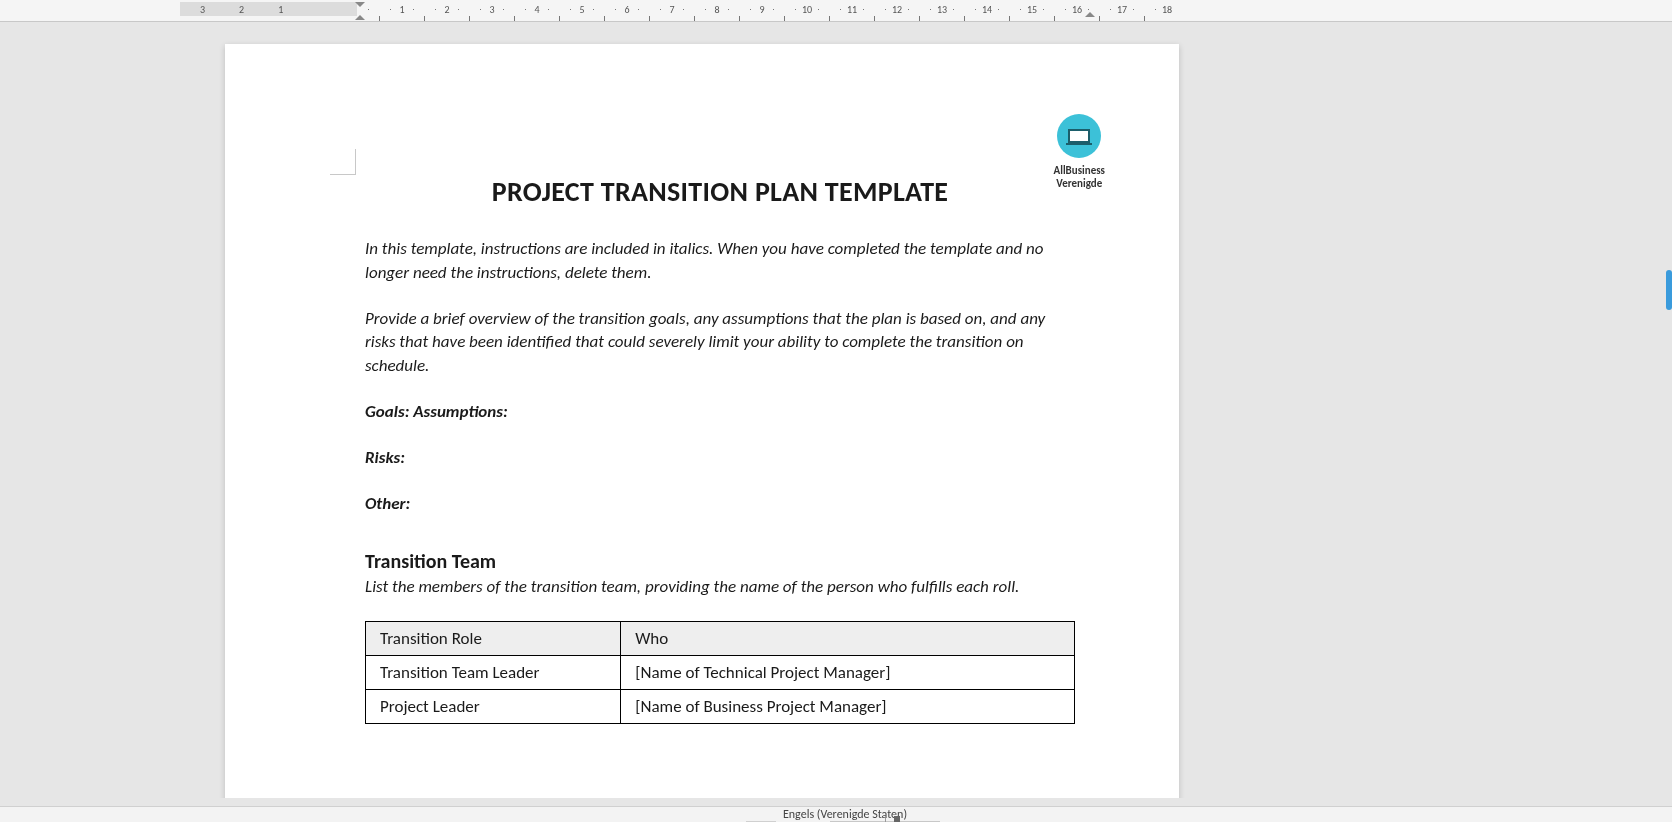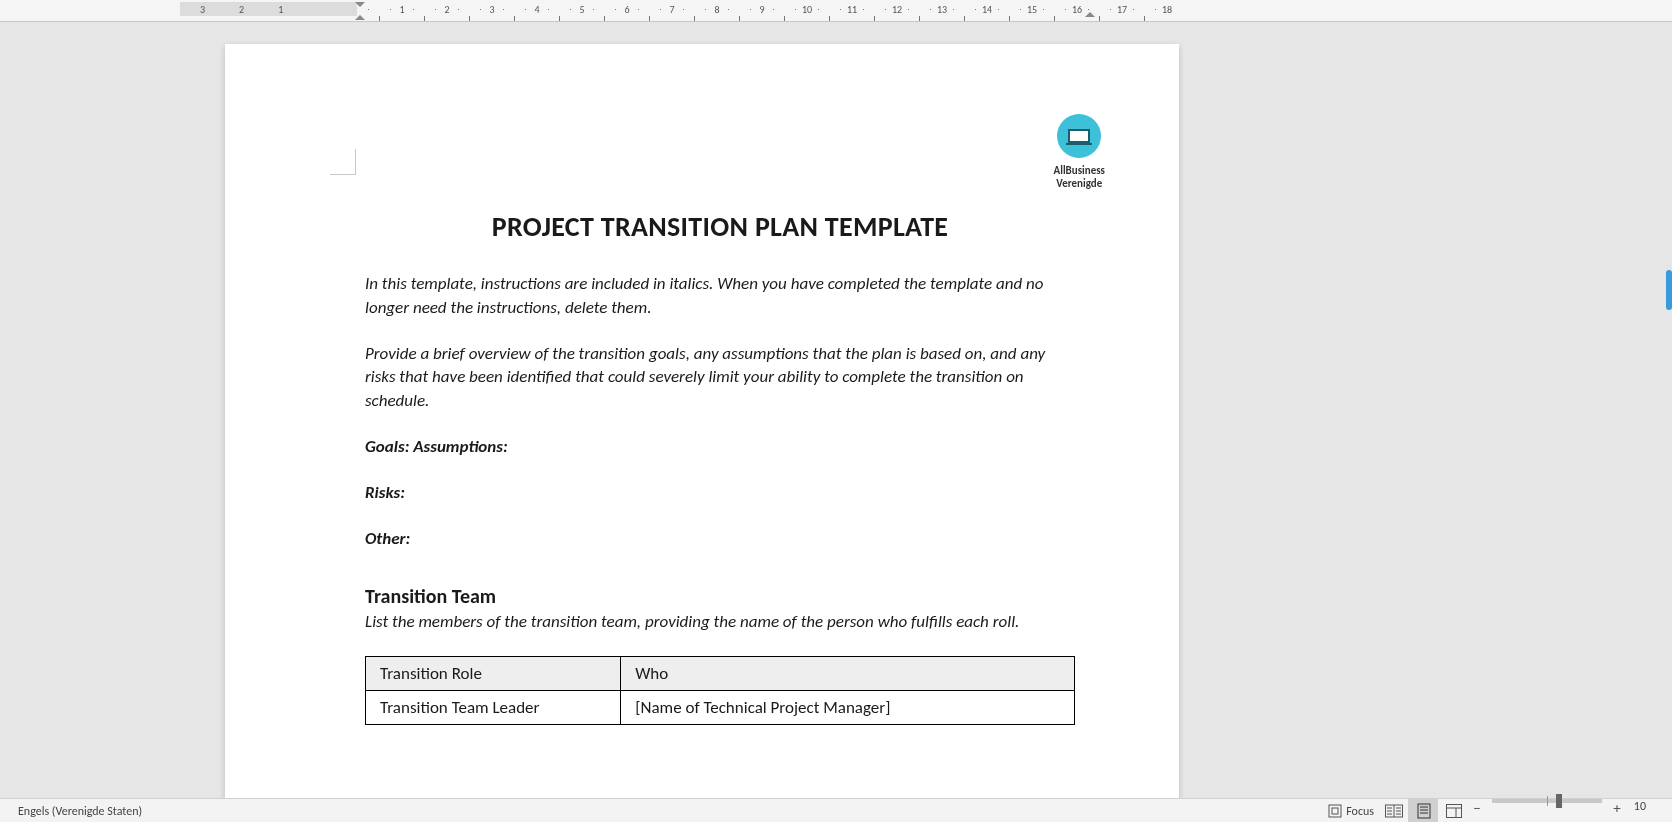--- a/index.html
+++ b/index.html
@@ -173,21 +173,20 @@
     top: 130px;
     width: 710px;
     color: #1a1a1a;
   }
   .title {
     font-weight: 700;
     font-size: 28px;
     text-align: center;
     letter-spacing: .3px;
     margin-bottom: 28px;
-    margin-top: 35px;
   }
   .para {
     font-size: 17px;
     line-height: 1.4;
     margin-bottom: 22px;
   }
   .italic { font-style: italic; }
   .bold { font-weight: 700; }
 
   .section-heading {
@@ -210,28 +209,29 @@
   }
   table.team th {
     background: #eee;
     font-weight: 400;
   }
 
   
   .statusbar {
     position: absolute;
     left: 0; right: 0; bottom: 0;
-    height: 24px;
+    height: 16px;
     background: #f3f3f3;
     border-top: 1px solid #d0d0d0;
     display: flex;
     align-items: center;
     font-size: 12px;
     color: #444;
     z-index: 4;
+    flex-direction: column;
   }
   .statusbar .left {
     flex: 1;
     padding-left: 18px;
   }
   .statusbar .right {
     display: flex;
     align-items: flex-start;
     gap: 0;
     padding-right: 22px;
@@ -449,20 +449,24 @@
           <tr>
             <th style="width:36%">Transition Role</th>
             <th>Who</th>
           </tr>
         </thead>
         <tbody>
           <tr>
             <td>Transition Team Leader</td>
             <td>[Name of Technical Project Manager]</td>
           </tr>
+          <tr>
+            <td>Project Leader</td>
+            <td>[Name of Business Project Manager]</td>
+          </tr>
         </tbody>
       </table>
     </div>
 
   </div>
 </div>
 
 <div class="scroll-hint"></div>
 
 <div class="statusbar">

